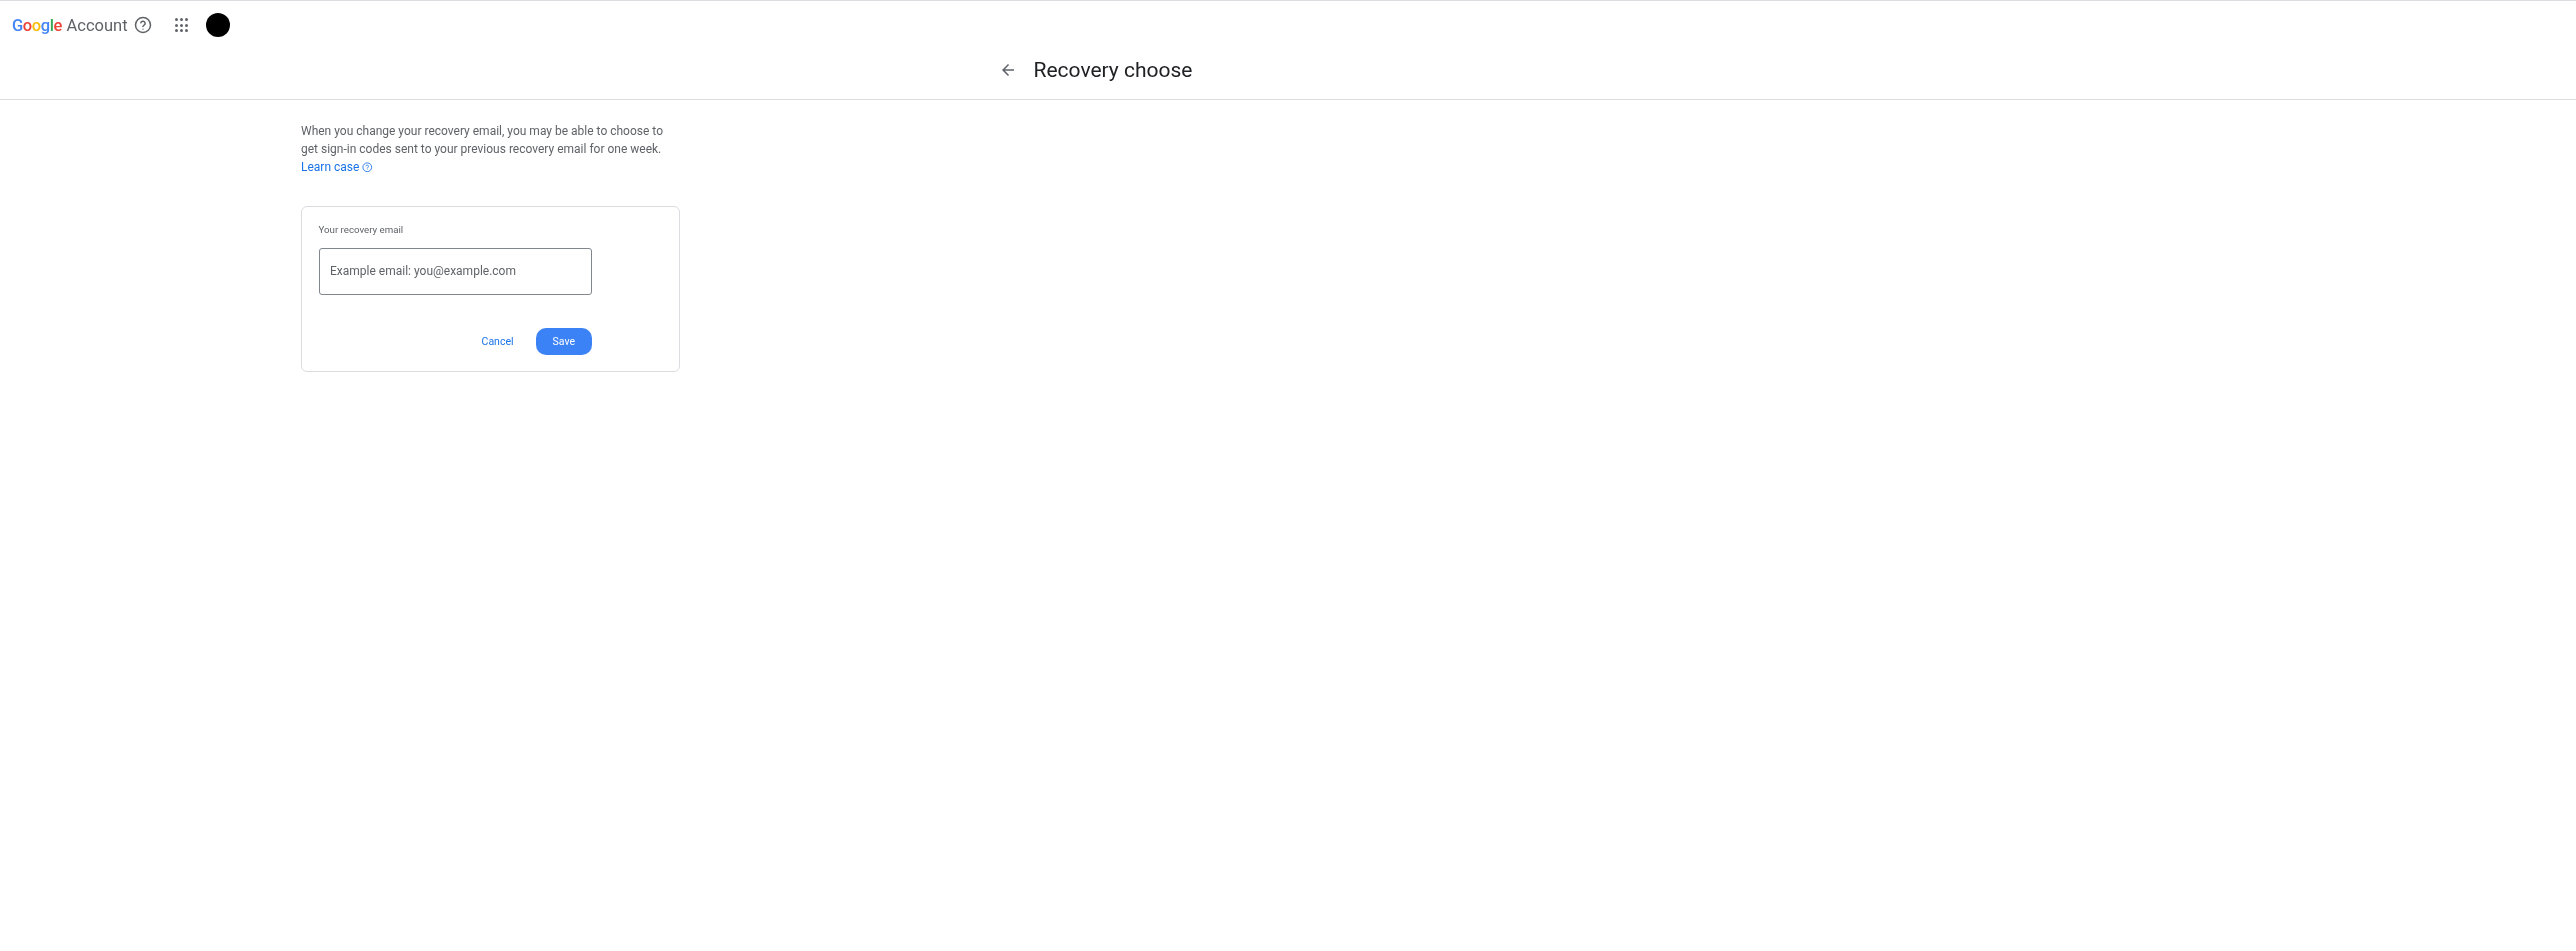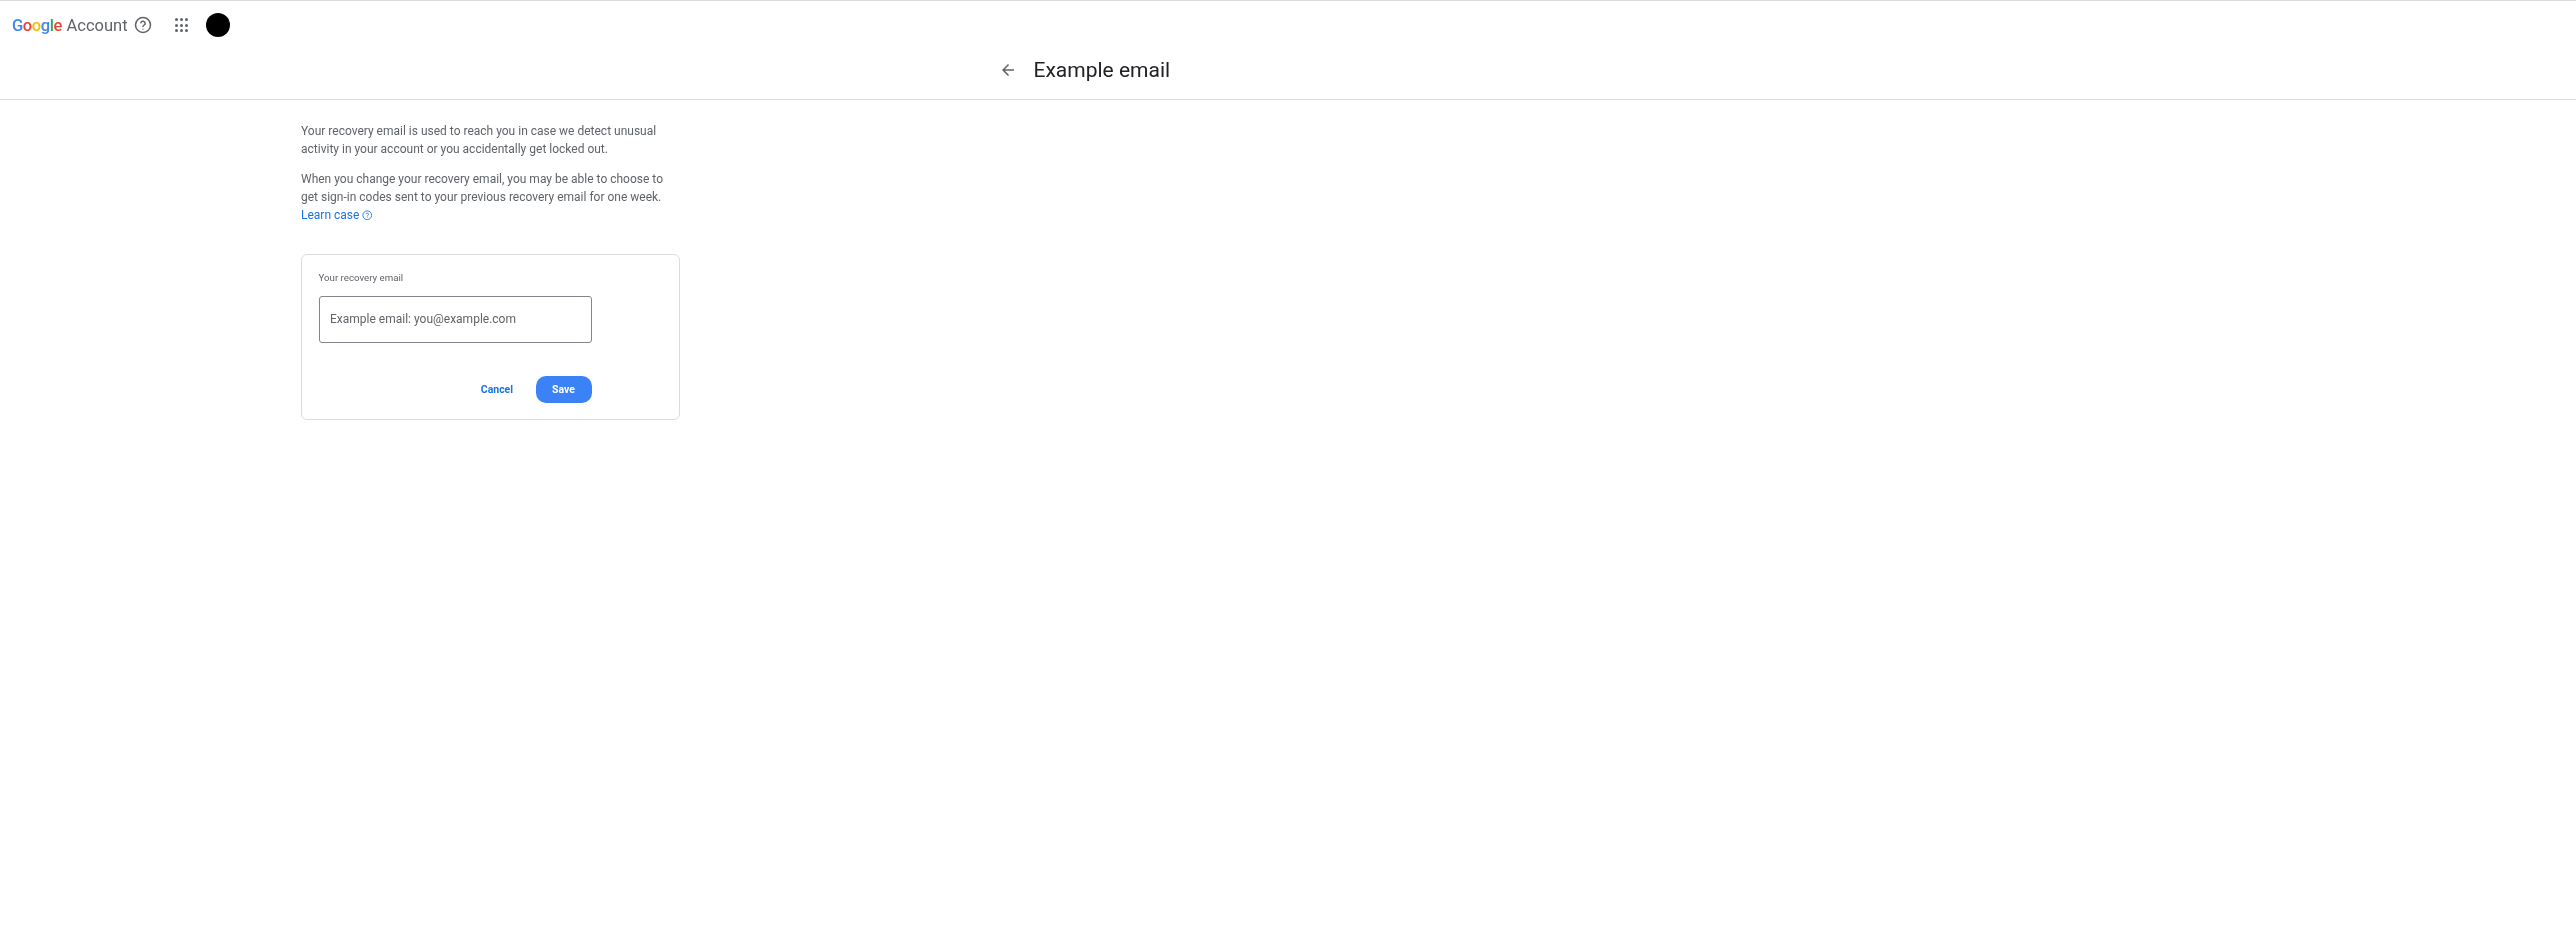--- a/index.html
+++ b/index.html
@@ -159,21 +159,21 @@
       justify-content: flex-end;
       gap: 6px;
       margin-top: 33px;
       width: 273px;
     }
     .btn {
       height: 27px;
       padding: 0 16.5px;
       border-radius: 3px;
       font-size: 10.5px;
-      font-weight: 700;
+      font-weight: 400;
       cursor: pointer;
       border: none;
       font-family: inherit;
     }
     .btn-text {
       background: transparent;
       color: #1a73e8;
     }
     .btn-filled {
       background: #3b82f6;
@@ -214,28 +214,27 @@
   </div>
 </div>
 
 <div class="page-header-wrap">
   <div class="page-header-row">
     <button class="back-btn">
       <svg width="18" height="18" viewBox="0 0 24 24" fill="currentColor">
         <path d="M20 11H7.83l5.59-5.59L12 4l-8 8 8 8 1.41-1.41L7.83 13H20v-2z"></path>
       </svg>
     </button>
-    <h1 class="page-title">Example email</h1>
+    <h1 class="page-title">Recovery choose</h1>
   </div>
 </div>
 
 <div class="divider"></div>
 
 <div class="content">
-  <p class="desc">Your recovery email is used to reach you in case we detect unusual activity in your account or you accidentally get locked out.</p>
   <p class="desc" style="margin-bottom:0">
     <span>When you change your recovery email, you may be able to choose to get sign-in codes sent to your previous recovery email for one week.</span><br>
     <a href="#" class="learn-more">
       <span>Learn case</span>
       <svg width="10.5" height="10.5" viewBox="0 0 24 24" fill="none" stroke="currentColor" stroke-width="2">
         <circle cx="12" cy="12" r="10"></circle>
         <path d="M9.1 9a3 3 0 0 1 5.8 1c0 2-3 2.5-3 4" stroke-linecap="round"></path>
         <circle cx="12" cy="17.5" r="0.8" fill="currentColor" stroke="none"></circle>
       </svg>
     </a>

